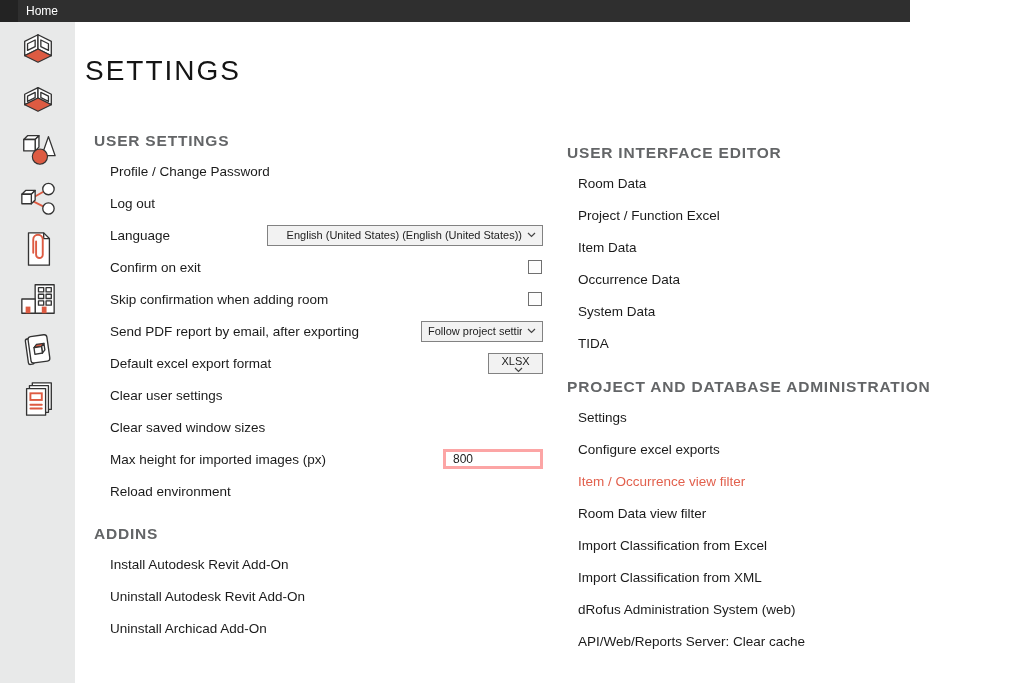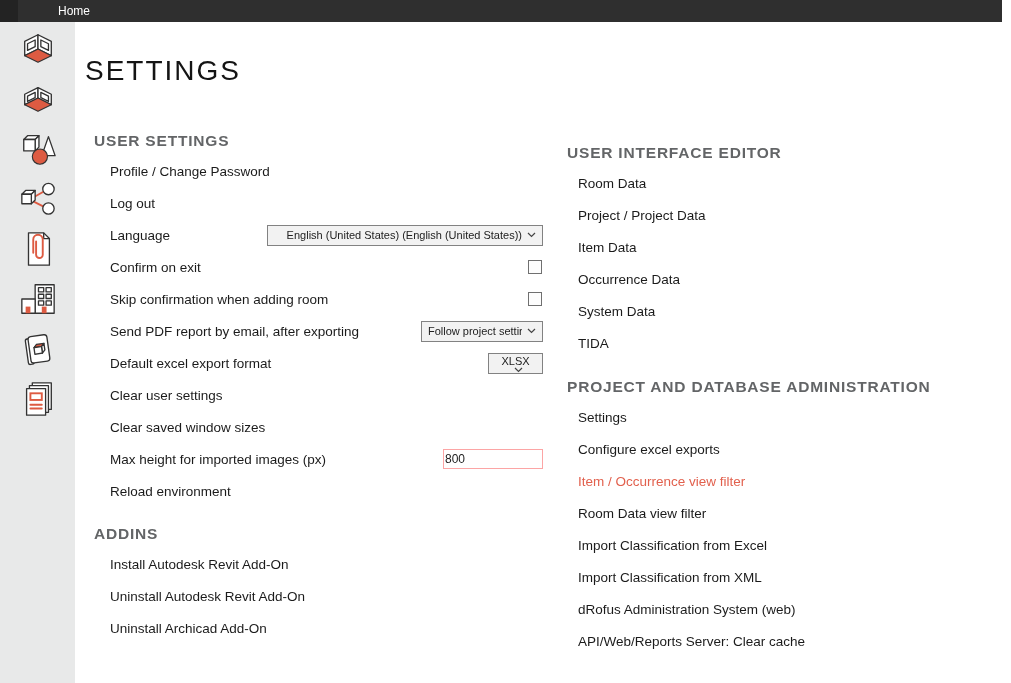--- a/index.html
+++ b/index.html
@@ -1,21 +1,21 @@
 <!DOCTYPE html>
 <html style="--topbar_bg: #2f2f2f; --sidebar_bg: #e8e9e9; --accent: #dd5b42; --heading_text: #636567; --item_text: #1b1b1b; --highlight_text: #e2614e; --control_border: #828282; --control_bg: #f2f2f2;"><head>
 <meta charset="utf-8">
 <style>
   * { margin:0; padding:0; box-sizing:border-box; }
   html,body { width:1011px; height:683px; overflow:hidden; background:#fff;
               font-family:"Liberation Sans","DejaVu Sans",sans-serif; }
 
   
-  .topbar { position:absolute; left:0; top:0; width:1002px; height:22px;
-            background:var(--topbar_bg,#2f2f2f); display:flex; align-items:center;gap:32px; }
+  .topbar { position:absolute; left:0; top:0; width:910px; height:22px;
+            background:var(--topbar_bg,#2f2f2f); display:flex; align-items:center; }
   .topbar-corner { width:18px; height:22px; background:#232323; }
   .home-label { color:#fff; font-size:12px; margin-left:2px; padding:0 6px; cursor:default; }
 
   
   .sidebar { position:absolute; left:0; top:22px; width:75px; height:661px;
              background:var(--sidebar_bg,#e8e9e9); display:flex; flex-direction:column;
              align-items:center; padding-top:8px; }
   .side-item { width:44px; height:38px; margin-bottom:12px; display:flex;
                align-items:center; justify-content:center; cursor:pointer; }
   .side-item svg { width:38px; height:38px; }
@@ -52,22 +52,22 @@
   .sel { height:21px; background:var(--control_bg,#f2f2f2);
          border:1px solid var(--control_border,#828282); display:flex; align-items:center;
          justify-content:flex-end; padding:0 6px 0 6px; cursor:pointer; }
   .sel .sel-txt { font-size:11px; color:#222; white-space:nowrap; overflow:hidden; }
   .sel .chev { margin-left:5px; flex:none; display:flex; }
   .sel-language { width:276px; }
   .sel-pdf      { width:122px; }
   .sel-xlsx     { width:55px;flex-direction:column; }
   .checkbox { width:14px; height:14px; border:1px solid #707070; background:#fdfdfd;
               margin-right:1px; cursor:pointer; }
-  .txt-input { width:100px; height:20px; border:1px solid #fca5a5; background:#fff;
-               font-size:12px; color:#222; padding:0 1px;
+  .txt-input { width:100px; height:20px; border:3px solid #fca5a5; background:#fff;
+               font-size:12px; color:#222; padding:0 7px;
                font-family:"Liberation Sans","DejaVu Sans",sans-serif; }
 </style>
 </head>
 <body>
 
 <div class="topbar">
   <div class="topbar-corner"></div>
   <span class="home-label">Home</span>
 </div>
 
@@ -248,21 +248,21 @@
         <span class="link">Uninstall Archicad Add-On</span>
       </div>
   </div>
 
   <div class="col col-right">
     <div class="hd">USER INTERFACE EDITOR</div>
     <div class="row">
         <span class="link">Room Data</span>
       </div>
     <div class="row">
-        <span class="link">Project / Project Data</span>
+        <span class="link">Project / Function Excel</span>
       </div>
     <div class="row">
         <span class="link">Item Data</span>
       </div>
     <div class="row">
         <span class="link">Occurrence Data</span>
       </div>
     <div class="row">
         <span class="link">System Data</span>
       </div>

